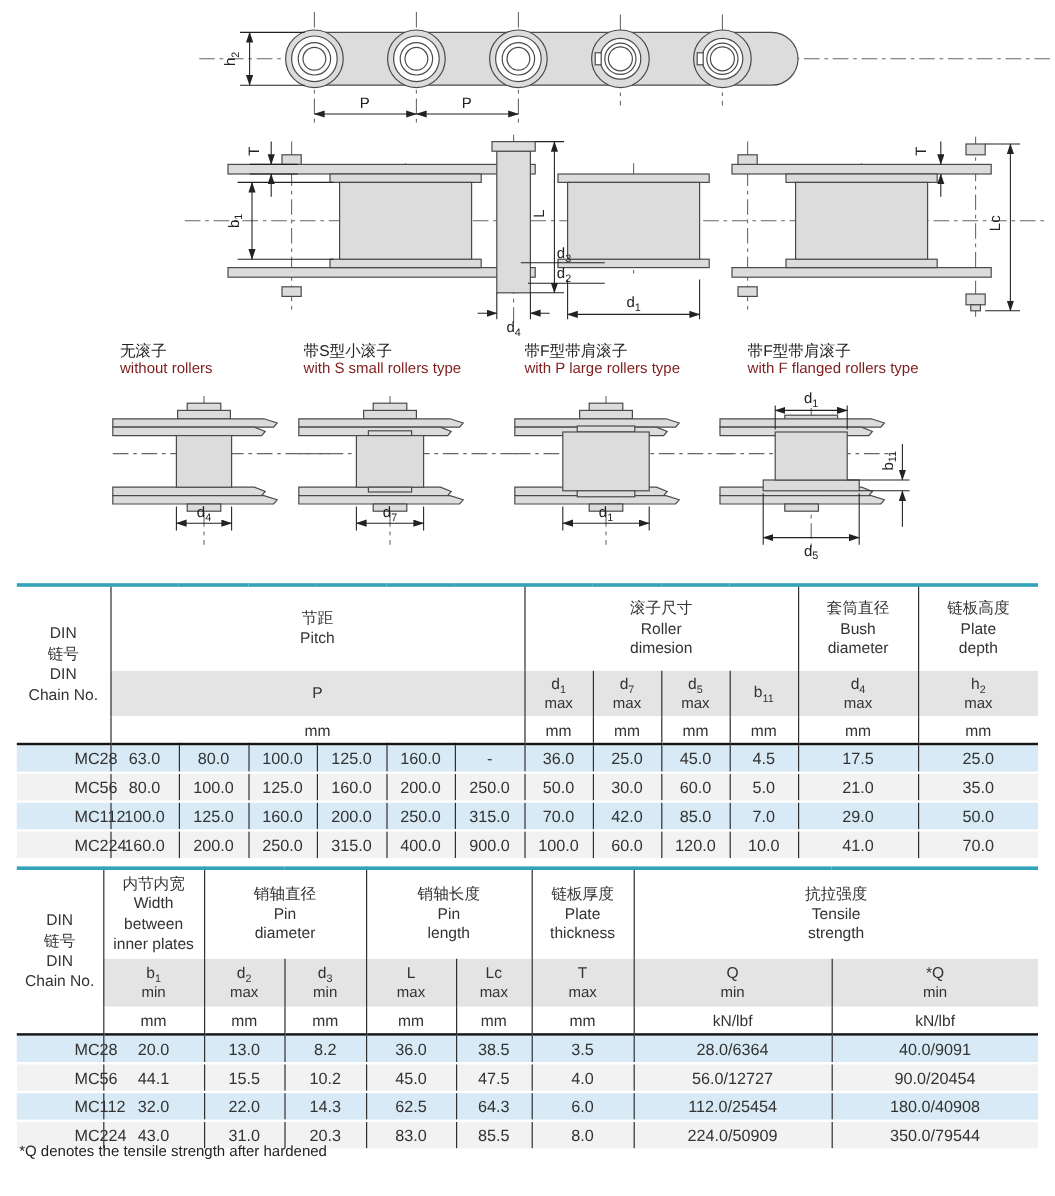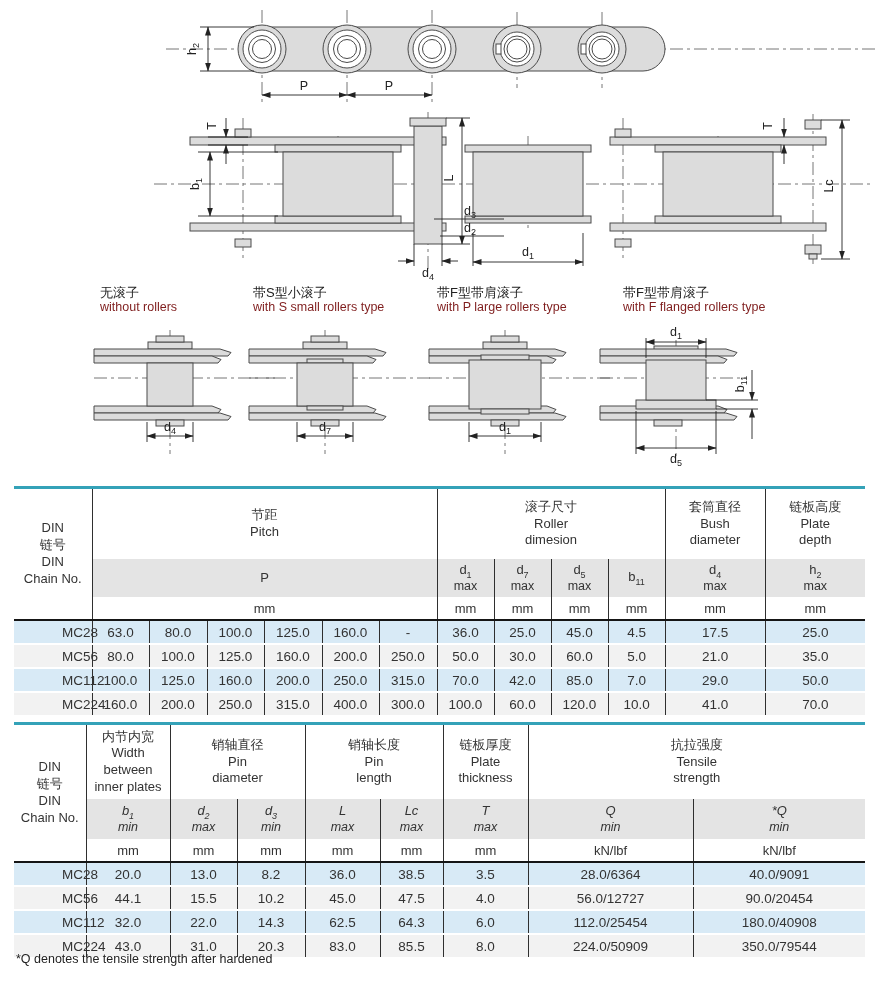--- a/index.html
+++ b/index.html
@@ -24,21 +24,21 @@
   
   table{border-collapse:collapse;table-layout:fixed;width:851px;
         border-top:3px solid #34a2b8;color:#333;}
   th,td{font-weight:400;text-align:center;padding:0;vertical-align:middle;}
   th{font-size:13px;}
   .rowA th{background:#fff;line-height:1.28;}
   #t1 .rowA th{height:70px;}
   #t2 .rowA th{height:74px;}
   .rowB th{background:#e4e4e4;line-height:1.12;}
   #t1 .rowB th{height:38px;}
-  #t2 .rowB th{height:40px;font-style:italic;}
+  #t2 .rowB th{height:40px;}
   .rowC th{height:22px;background:#fff;border-bottom:2px solid #151515;}
   th.din{border-right:1px solid #2f2f2f;border-bottom:2px solid #151515;line-height:1.3;background:#fff;}
   .gl{border-left:1px solid #2f2f2f;}
   tr.data td{height:22px;font-size:13.5px;border-bottom:2px solid #ffffff;}
   tr.data td + td{border-left:1px solid #2f2f2f;}
   tr.data td:first-child{border-right:1px solid #2f2f2f;padding-left:48px;}
   tr.blue td{background:#d8eaf6;}
   tr.gray td{background:#f2f2f2;}
   sub{font-size:9px;}
   .qual{font-size:12.5px;}
@@ -401,21 +401,21 @@
           <td>29.0</td>
           <td>50.0</td>
     </tr>
     <tr class="data gray">
       <td>MC224</td>
       <td>160.0</td>
           <td>200.0</td>
           <td>250.0</td>
           <td>315.0</td>
           <td>400.0</td>
-          <td>300.0</td>
+          <td>900.0</td>
           <td>100.0</td>
           <td>60.0</td>
           <td>120.0</td>
           <td>10.0</td>
           <td>41.0</td>
           <td>70.0</td>
     </tr>
   </tbody>
     </table>
 

